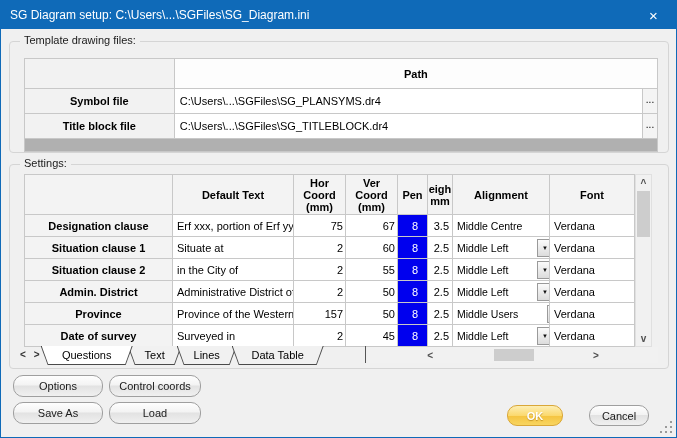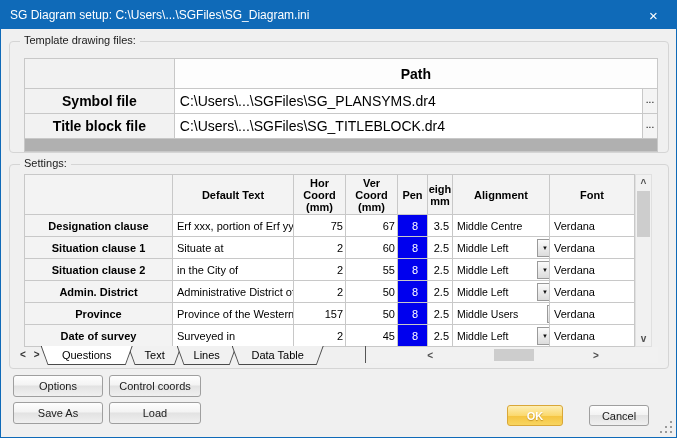--- a/index.html
+++ b/index.html
@@ -39,21 +39,21 @@
 
   
   .tpl-table {
     position:absolute; left:14px; top:16px; width:634px;
     border-top:1px solid #c8c8c8; border-left:1px solid #c8c8c8;
     background:#fff;
   }
   .tpl-row { display:flex; }
   .tcell {
     border-right:1px solid #c8c8c8; border-bottom:1px solid #c8c8c8;
-    font-size:14px; display:flex; align-items:center; overflow:hidden;
+    font-size:11px; display:flex; align-items:center; overflow:hidden;
     background:#fff;
   }
   .tpl-head { height:30px; }
   .tpl-data { height:25px; }
   .t-label { width:150px; background:#f2f2f2; justify-content:center; font-weight:bold; }
   .t-path-header { width:484px; justify-content:center; font-weight:bold; background:#fdfdfd; }
   .t-path { width:469px; padding-left:5px; white-space:nowrap; }
   .t-browse {
     width:15px; justify-content:center; background:#f4f4f4;
     font-size:10px; padding-bottom:4px; cursor:default;
@@ -134,21 +134,21 @@
   .hscroll {
     position:absolute; left:352px; right:4px; top:1px; height:16px;
     background:#f1f1f1; display:flex; align-items:center;
   }
   .hthumb { width:92px; height:12px; background:#cdcdcd; margin-left:2px; }
   .hspacer { flex:1; }
 
   
   .btn {
     position:absolute; height:22px;
-    border:1px solid #9f9f9f; border-radius:3px;
+    border:1px solid #9f9f9f; border-radius:10px;
     background:linear-gradient(180deg,#fefefe 0%,#f3f3f3 45%,#e2e2e2 50%,#f0f0f0 100%);
     font-size:11px; color:#1a1a1a; font-family:"Liberation Sans", sans-serif;
     display:flex; align-items:center; justify-content:center; cursor:default;
   }
   .btn-options { left:12px;  top:374px; width:90px; }
   .btn-control { left:108px; top:374px; width:92px; }
   .btn-saveas  { left:12px;  top:401px; width:90px; }
   .btn-load    { left:108px; top:401px; width:92px; }
   .btn-ok {
     left:506px; top:404px; width:56px; height:21px;

